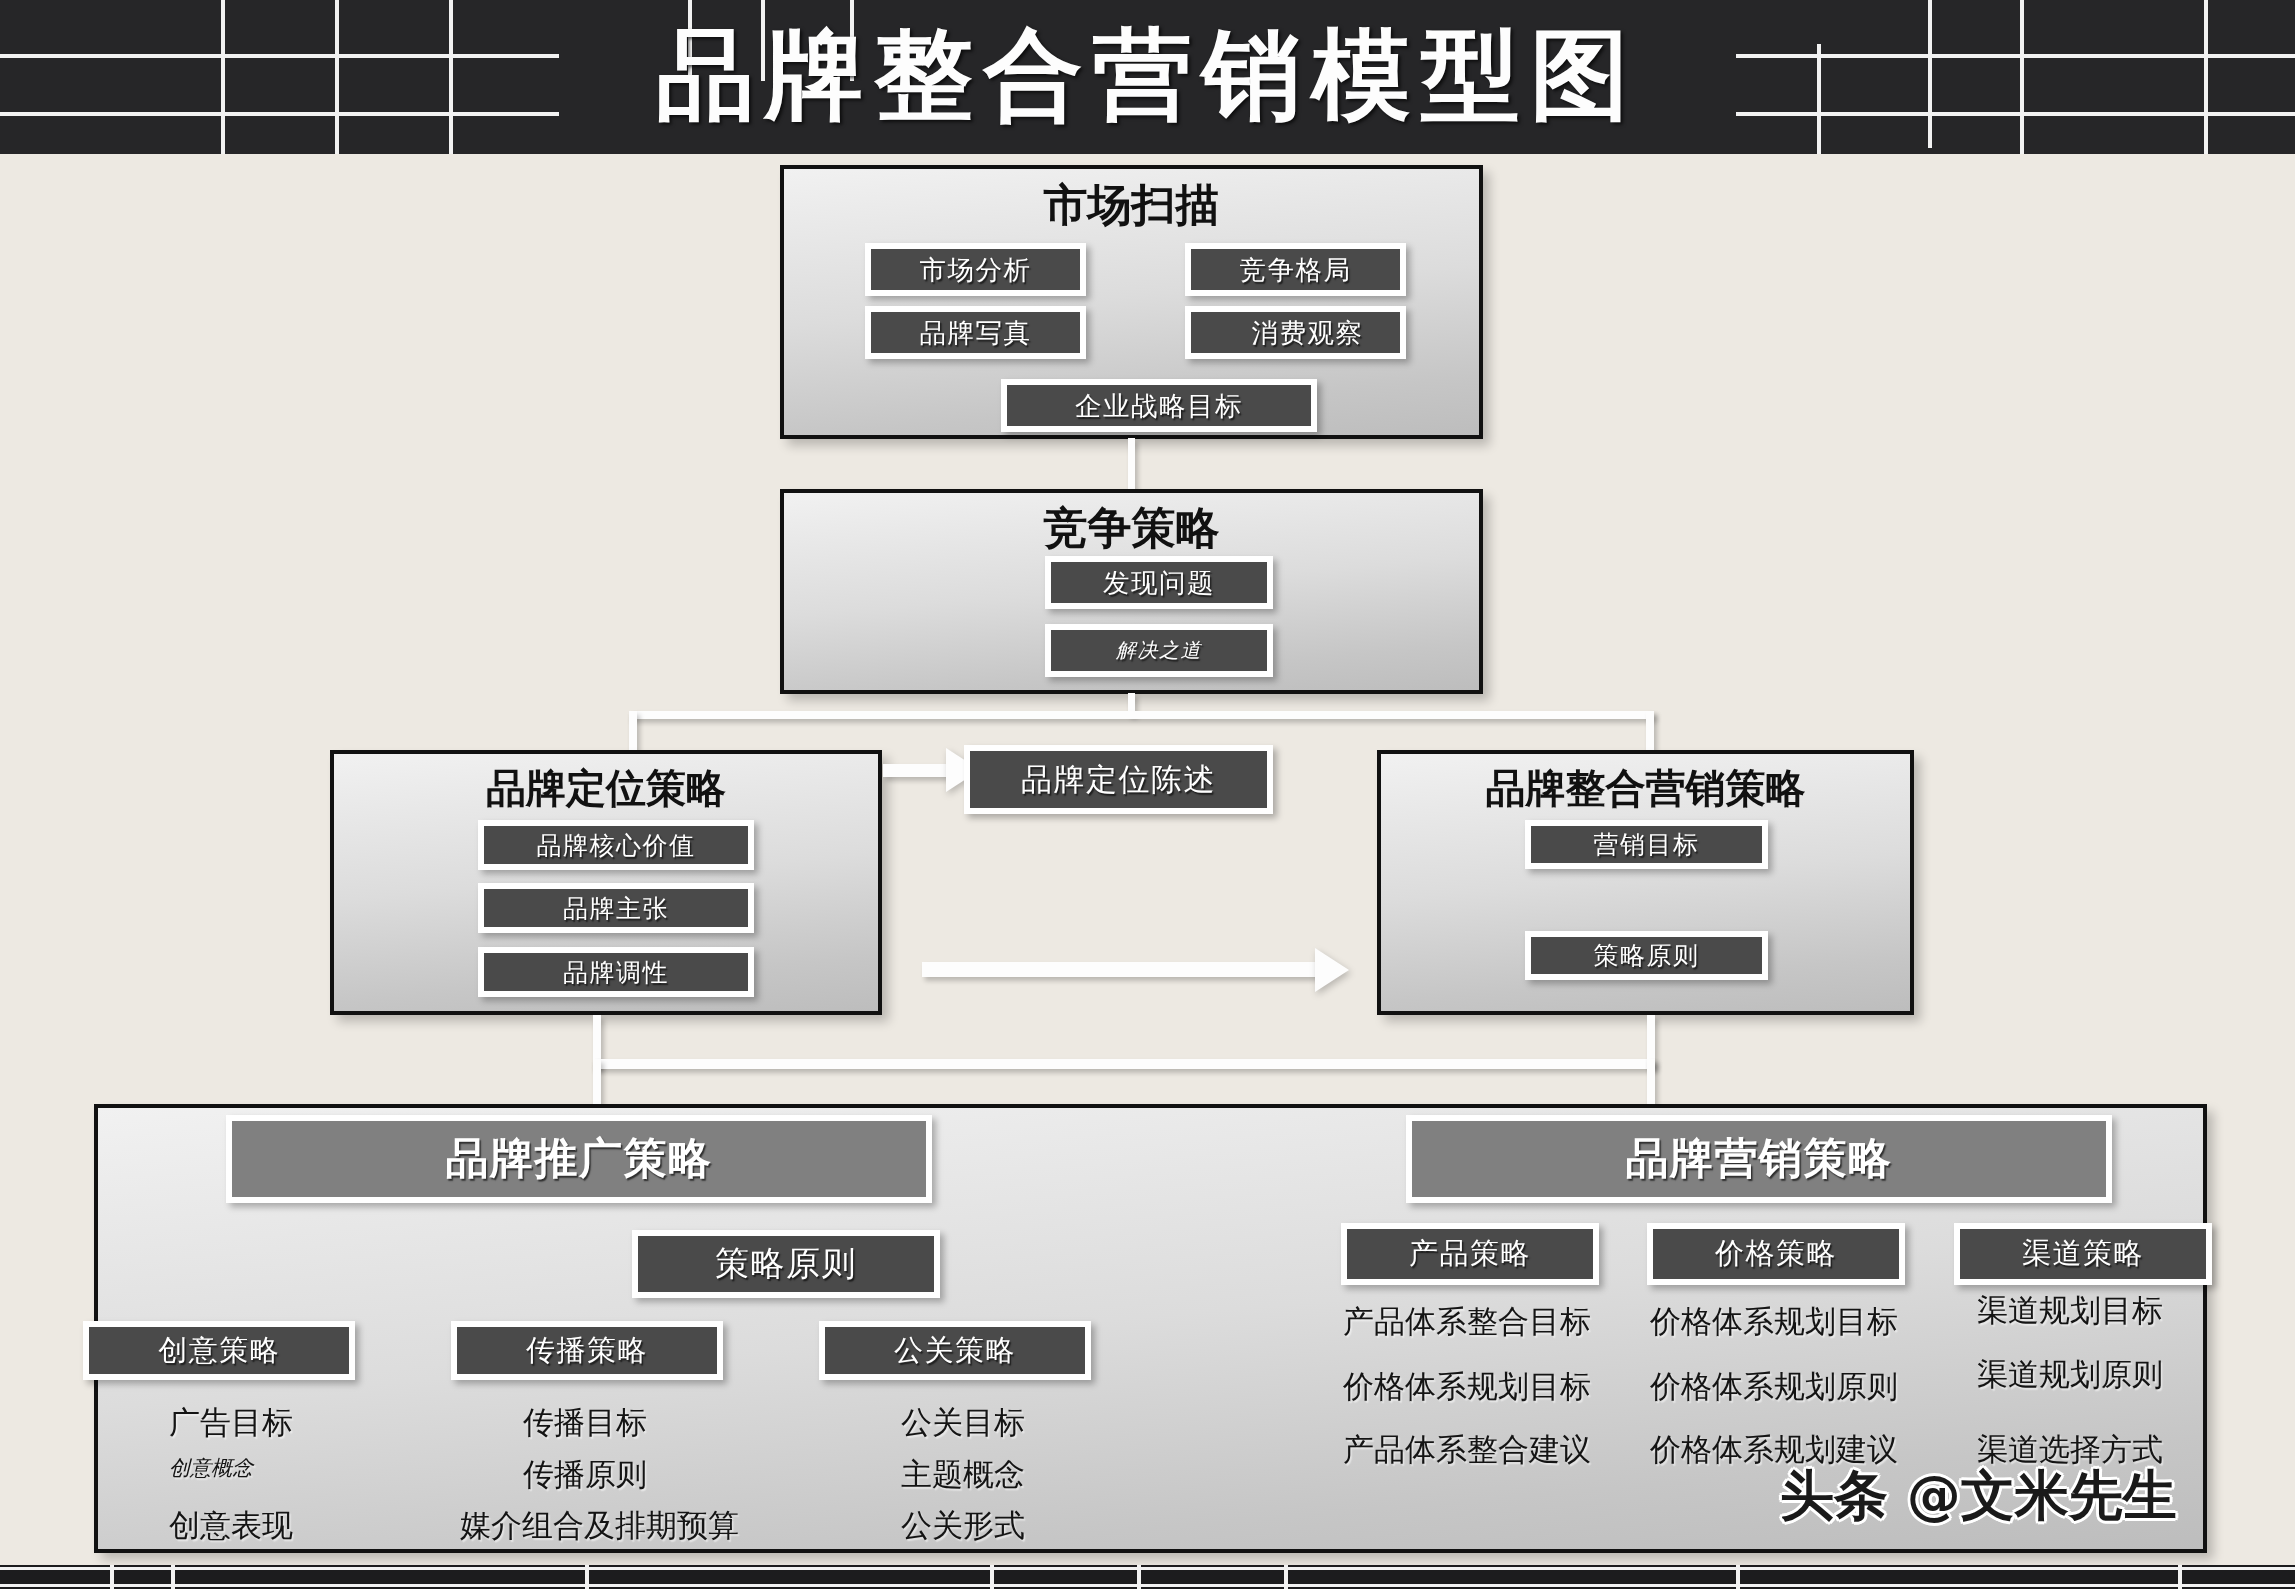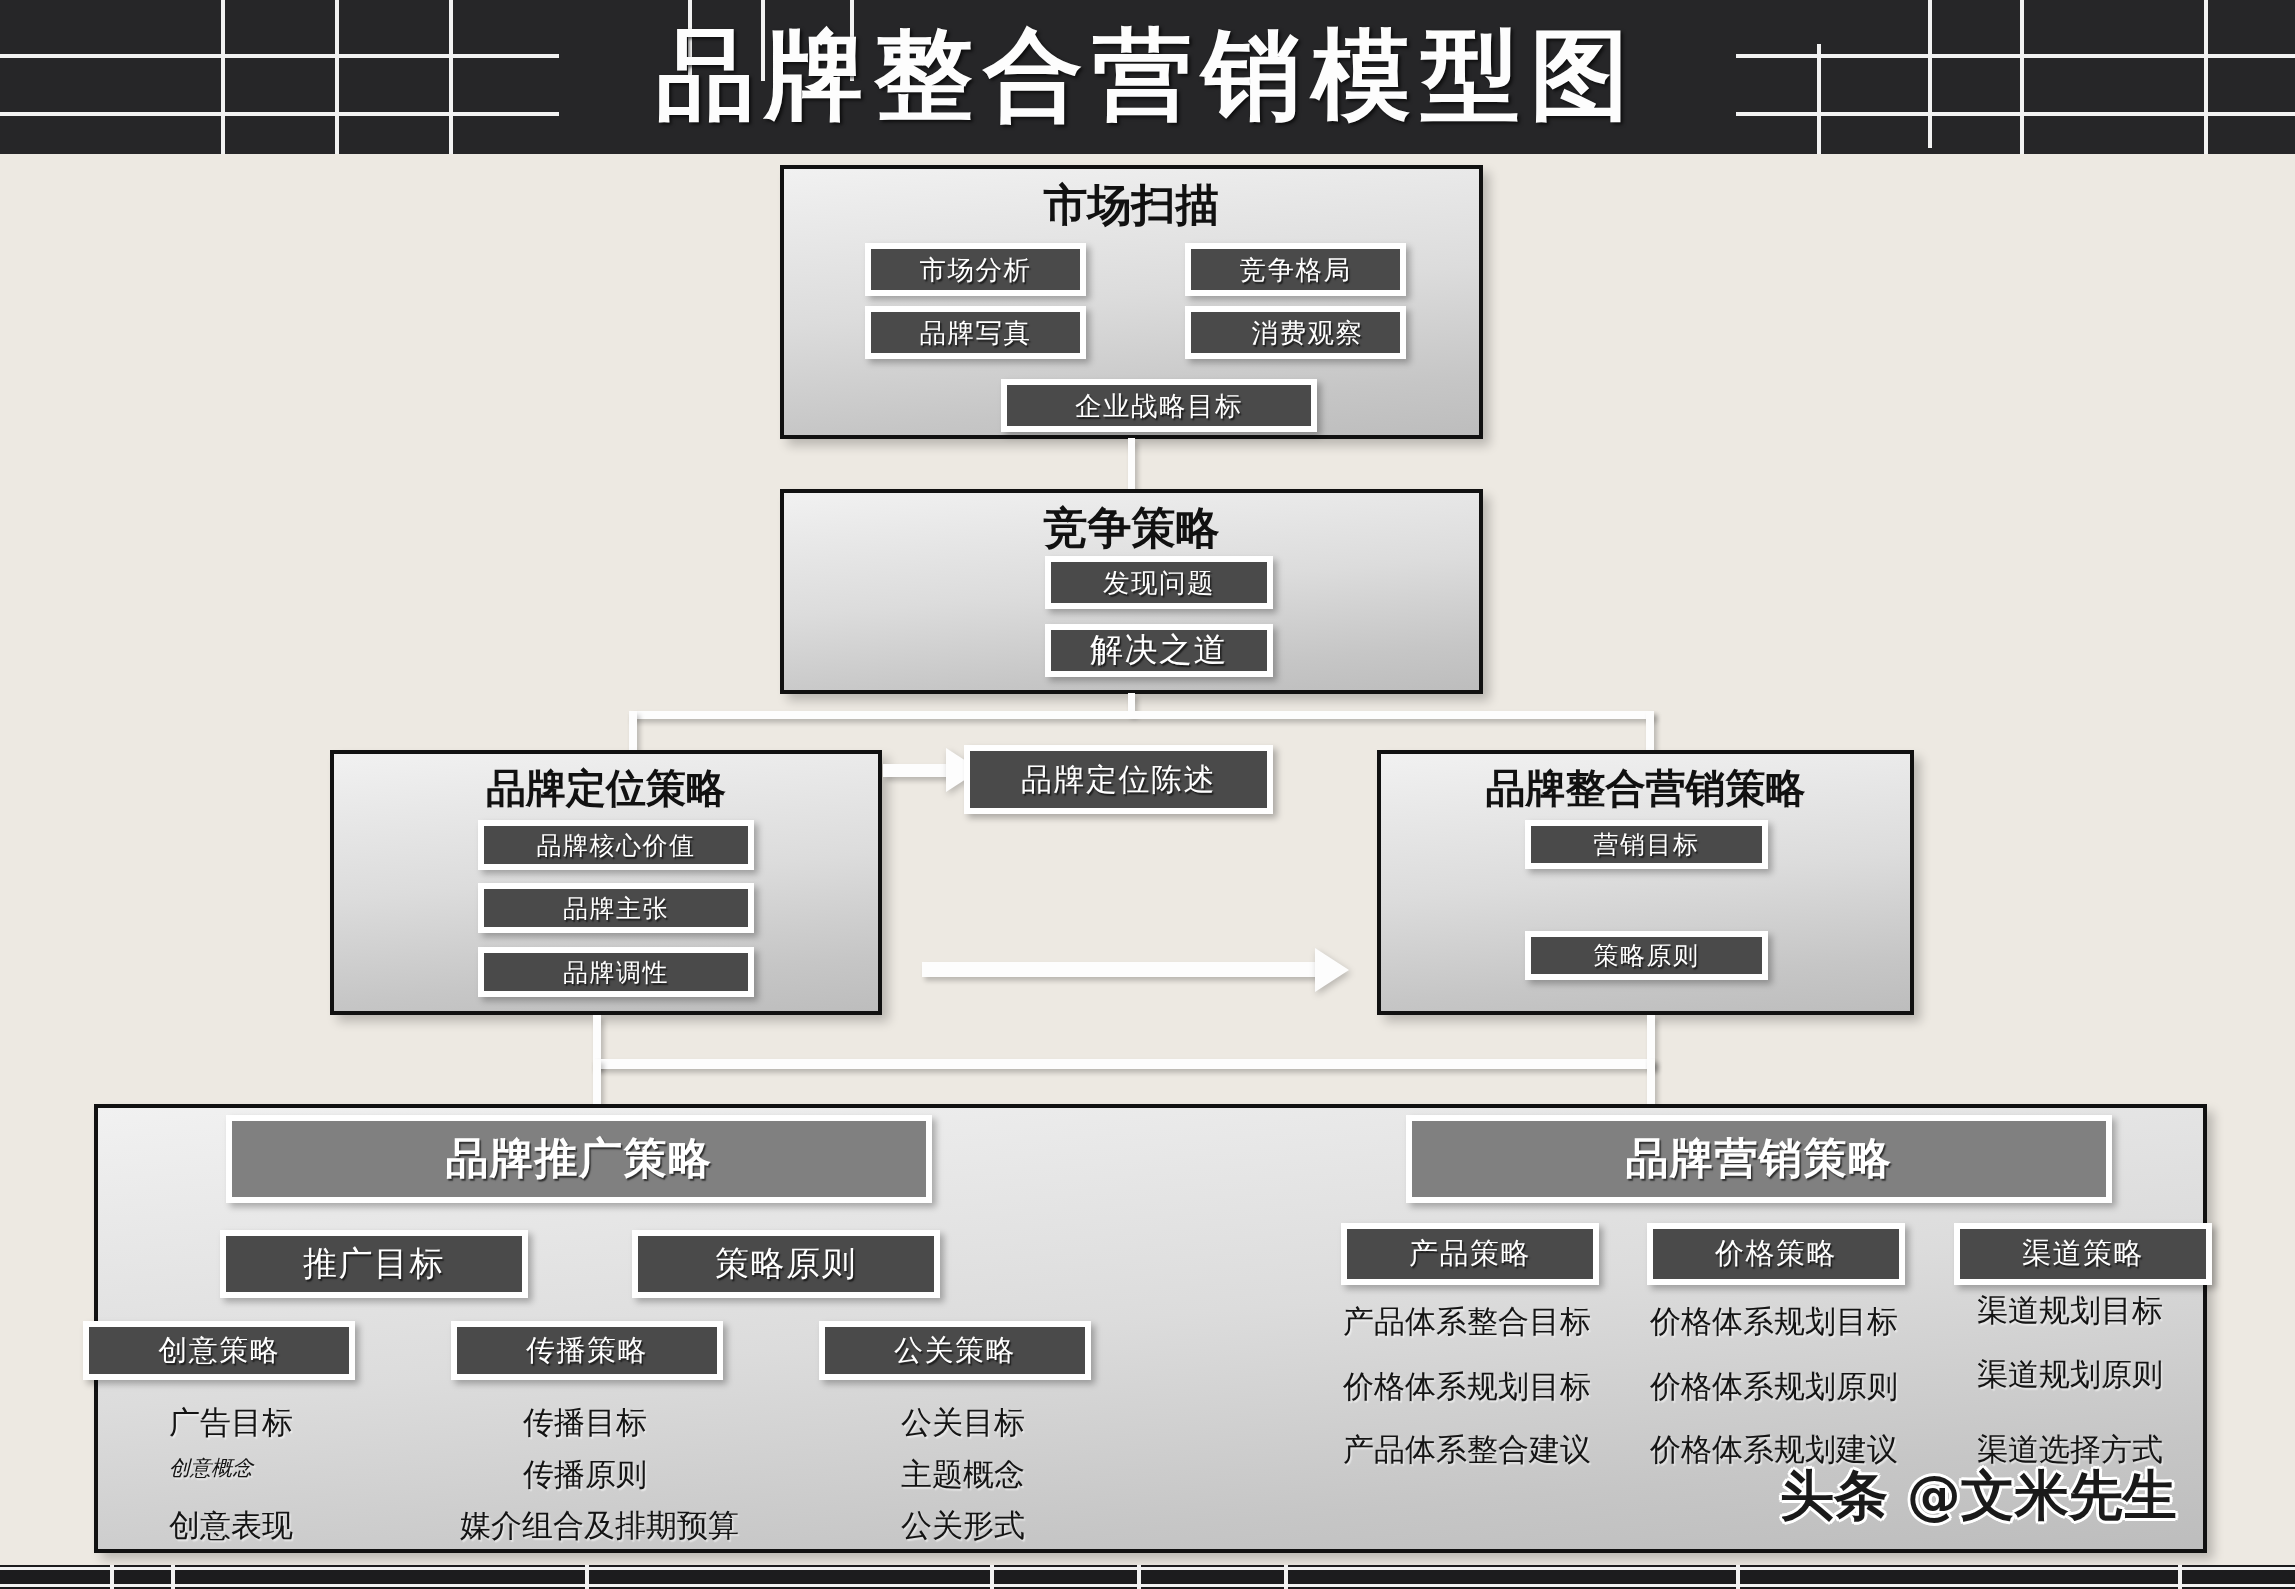--- a/index.html
+++ b/index.html
@@ -126,21 +126,21 @@
     <div class="chip" style="left:81px;  top:137px; width:221px; height:53px; font-size:26.5px;">品牌写真</div>
     <div class="chip" style="left:401px;  top:137px; width:221px; height:53px; font-size:26.5px;padding-left:24px;">消费观察</div>
     <div class="chip" style="left:217px;  top:210px; width:316px; height:53px; font-size:26.5px;">企业战略目标</div>
   </div>
 
   <div class="conn" style="left:1128px; top:438px; width:7.4px; height:52px;"></div>
 
   <div class="panel" id="panel-competition" style="left:780px; top:489px; width:703px; height:205px;">
     <div class="panel-title" style="top:5.9px; font-size:44px;">竞争策略</div>
     <div class="chip" style="left:261px; top:63px;  width:228px; height:53px; font-size:26.5px;">发现问题</div>
-    <div class="chip" style="left:261px; top:131px; width:228px; height:53px; font-size:33px;">解决之道</div>
+    <div class="chip" style="left:261px; top:131px; width:228px; height:53px; font-size:20px;font-style:italic;">解决之道</div>
   </div>
 
   <div class="conn" style="left:1128px; top:693px; width:7.4px; height:22px;"></div>
   <div class="conn" style="left:629px; top:711px; width:1025px; height:8px;"></div>
   <div class="conn" style="left:629px;  top:711px; width:8px; height:44px;"></div>
   <div class="conn" style="left:1646px; top:711px; width:8px; height:44px;"></div>
 
   <div class="panel" id="panel-positioning" style="left:330px; top:750px; width:552px; height:265px;">
     <div class="panel-title" style="top:7.4px; font-size:40px;">品牌定位策略</div>
     <div class="chip" style="left:144px; top:66px;  width:276px; height:50px; font-size:25px;">品牌核心价值</div>
@@ -168,21 +168,20 @@
   <div class="conn" style="left:1647px; top:1015px; width:8px; height:53px;"></div>
   <div class="conn" style="left:593px;  top:1059px; width:8px; height:74px;"></div>
   <div class="conn" style="left:1647px; top:1059px; width:8px; height:74px;"></div>
   <div class="arrow-head arrow-down" style="left:575px;  top:1130px;"></div>
   <div class="arrow-head arrow-down" style="left:1628px; top:1130px;"></div>
 
   <div class="panel" id="panel-bottom" style="left:94px; top:1104px; width:2113px; height:449px;">
 
     <div class="chip light" style="left:128px; top:7.4px; width:706px; height:88px; font-size:43px; font-weight:700;">品牌推广策略</div>
 
-    <div class="chip" style="left:122px; top:122px; width:308px; height:68px; font-size:34px;">推广目标</div>
     <div class="chip" style="left:534px; top:122px; width:308px; height:68px; font-size:34px;">策略原则</div>
 
     <div class="chip" style="left:-14.7px; top:213px; width:272px; height:59px; font-size:29px;">创意策略</div>
     <div class="chip" style="left:353px; top:213px; width:272px; height:59px; font-size:29px;">传播策略</div>
     <div class="chip" style="left:721px; top:213px; width:272px; height:59px; font-size:29px;">公关策略</div>
 
     <div class="leaf" style="left:71px;  top:294px; font-size:31px;">广告目标</div>
     <div class="leaf" style="left:71px;  top:346px; font-size:21px;font-style:italic;">创意概念</div>
     <div class="leaf" style="left:71px;  top:397px; font-size:31px;">创意表现</div>
 

